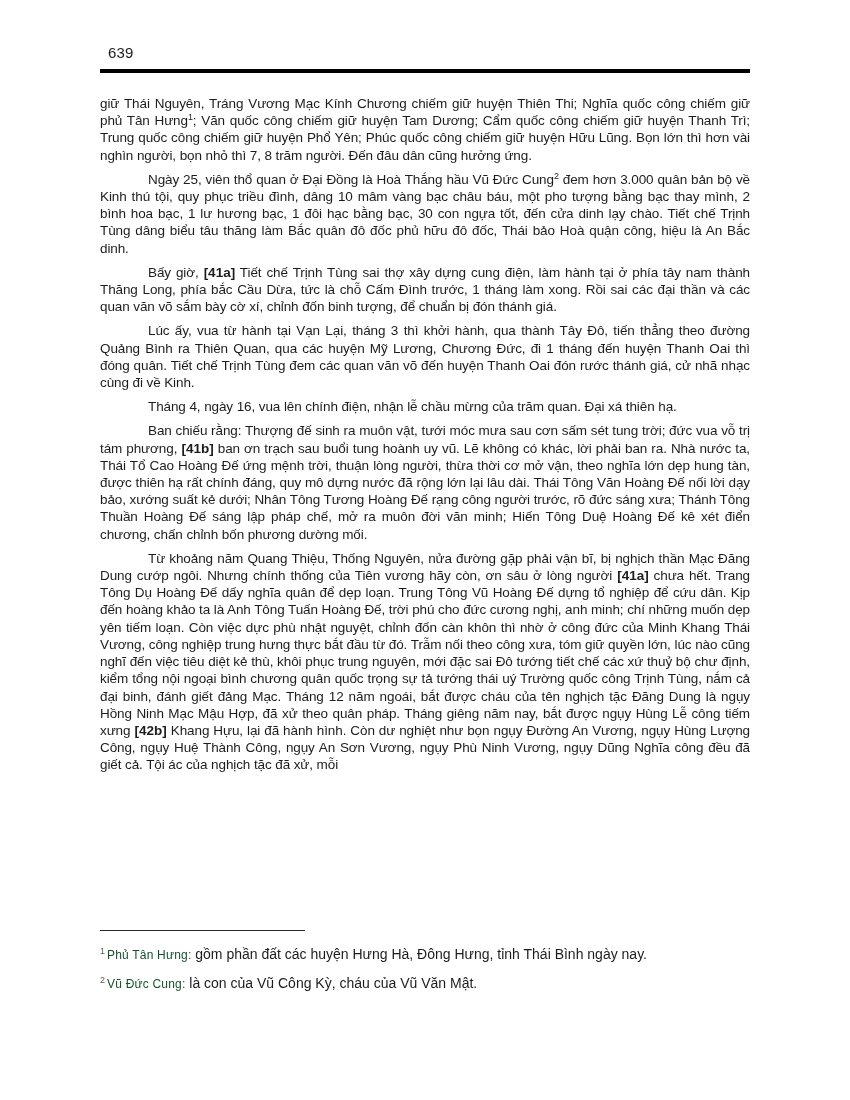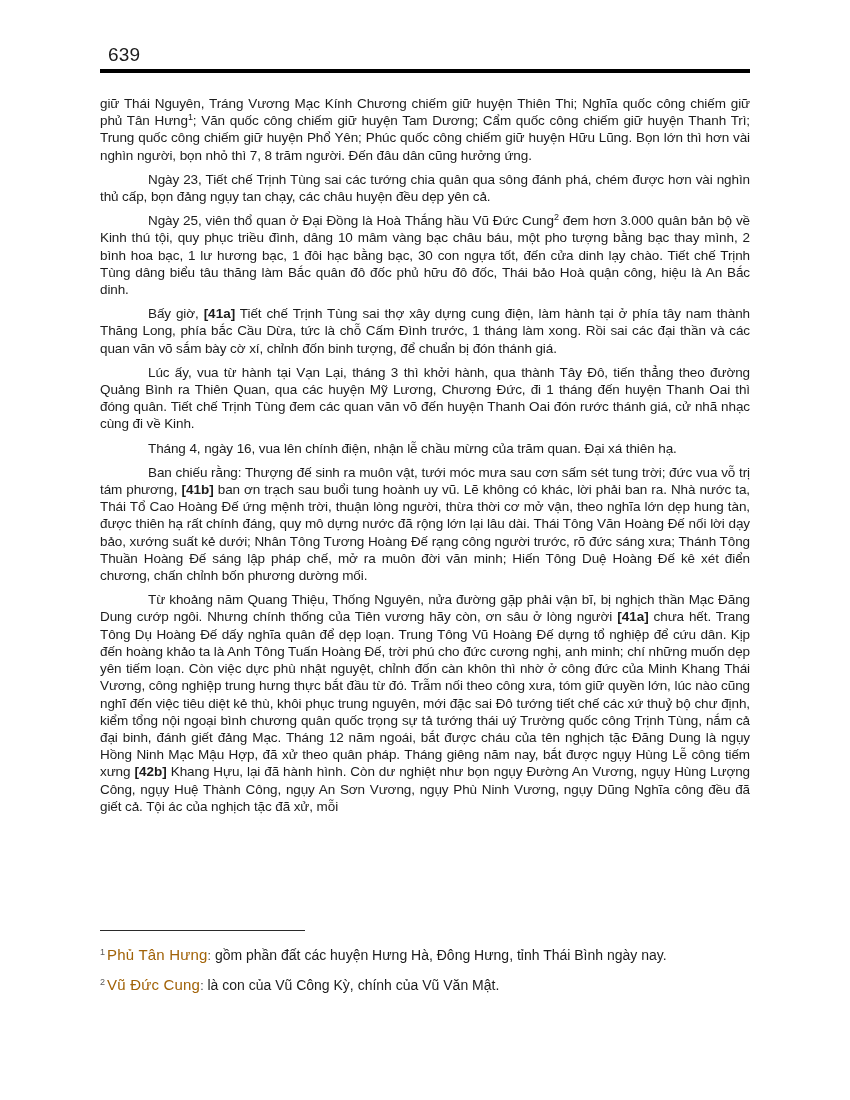--- a/index.html
+++ b/index.html
@@ -25,21 +25,21 @@
     top: 44px;
   }
   .header-row {
     position: relative;
     height: 20px;
   }
   .page-number {
     position: absolute;
     left: 8px;
     top: 0;
-    font-size: 19px;
+    font-size: 15px;
     letter-spacing: 0.2px;
   }
   .header-title {
     text-align: center;
     font-size: 15px;
     letter-spacing: 0.1px;
   }
   .header-rule {
     height: 4px;
     background: #000000;
@@ -84,22 +84,22 @@
     line-height: 17px;
   }
   .fn-marker {
     font-size: 9px;
     vertical-align: super;
     line-height: 0;
     color: #5a5a5a;
     margin-right: 2px;
   }
   .fn-term {
-    font-size: 15px;
-    color: #a16207;
+    font-size: 12px;
+    color: #14532d;
     letter-spacing: 0.2px;
   }
   .fn-colon {
     font-size: 12.3px;
     color: #3a3a3a;
   }
   .fn-def {
     font-size: 14px;
     color: #1c1c1c;
   }
@@ -110,29 +110,28 @@
 <header class="content page-header">
   <div class="header-row">
     <span class="page-number">639</span>
   </div>
   <div class="header-rule"></div>
 </header>
 
 <main class="content document-body">
 
 <p class="para"><span>giữ Thái Nguyên, Tráng Vương Mạc Kính Chương chiếm giữ huyện Thiên Thi; Nghĩa quốc công chiếm giữ phủ Tân Hưng</span><sup>1</sup><span>; Văn quốc công chiếm giữ huyện Tam Dương; Cẩm quốc công chiếm giữ huyện Thanh Trì; Trung quốc công chiếm giữ huyện Phổ Yên; Phúc quốc công chiếm giữ huyện Hữu Lũng. Bọn lớn thì hơn vài nghìn người, bọn nhỏ thì 7, 8 trăm người. Đến đâu dân cũng hưởng ứng.</span></p>
-    <p class="para indent"><span>Ngày 23, Tiết chế Trịnh Tùng sai các tướng chia quân qua sông đánh phá, chém được hơn vài nghìn thủ cấp, bọn đảng ngụy tan chạy, các châu huyện đều dẹp yên cả.</span></p>
     <p class="para indent"><span>Ngày 25, viên thổ quan ở Đại Đồng là Hoà Thắng hầu Vũ Đức Cung</span><sup>2</sup><span> đem hơn 3.000 quân bản bộ về Kinh thú tội, quy phục triều đình, dâng 10 mâm vàng bạc châu báu, một pho tượng bằng bạc thay mình, 2 bình hoa bạc, 1 lư hương bạc, 1 đôi hạc bằng bạc, 30 con ngựa tốt, đến cửa dinh lạy chào. Tiết chế Trịnh Tùng dâng biểu tâu thăng làm Bắc quân đô đốc phủ hữu đô đốc, Thái bảo Hoà quận công, hiệu là An Bắc dinh.</span></p>
     <p class="para indent"><span>Bấy giờ, </span><b>[41a]</b><span> Tiết chế Trịnh Tùng sai thợ xây dựng cung điện, làm hành tại ở phía tây nam thành Thăng Long, phía bắc Cầu Dừa, tức là chỗ Cấm Đình trước, 1 tháng làm xong. Rồi sai các đại thần và các quan văn võ sắm bày cờ xí, chỉnh đốn binh tượng, để chuẩn bị đón thánh giá.</span></p>
     <p class="para indent"><span>Lúc ấy, vua từ hành tại Vạn Lại, tháng 3 thì khởi hành, qua thành Tây Đô, tiến thẳng theo đường Quảng Bình ra Thiên Quan, qua các huyện Mỹ Lương, Chương Đức, đi 1 tháng đến huyện Thanh Oai thì đóng quân. Tiết chế Trịnh Tùng đem các quan văn võ đến huyện Thanh Oai đón rước thánh giá, cử nhã nhạc cùng đi về Kinh.</span></p>
     <p class="para indent"><span>Tháng 4, ngày 16, vua lên chính điện, nhận lễ chầu mừng của trăm quan. Đại xá thiên hạ.</span></p>
     <p class="para indent"><span>Ban chiếu rằng: Thượng đế sinh ra muôn vật, tưới móc mưa sau cơn sấm sét tung trời; đức vua vỗ trị tám phương, </span><b>[41b]</b><span> ban ơn trạch sau buổi tung hoành uy vũ. Lẽ không có khác, lời phải ban ra. Nhà nước ta, Thái Tổ Cao Hoàng Đế ứng mệnh trời, thuận lòng người, thừa thời cơ mở vận, theo nghĩa lớn dẹp hung tàn, được thiên hạ rất chính đáng, quy mô dựng nước đã rộng lớn lại lâu dài. Thái Tông Văn Hoàng Đế nối lời dạy bảo, xướng suất kẻ dưới; Nhân Tông Tương Hoàng Đế rạng công người trước, rõ đức sáng xưa; Thánh Tông Thuần Hoàng Đế sáng lập pháp chế, mở ra muôn đời văn minh; Hiến Tông Duệ Hoàng Đế kê xét điển chương, chấn chỉnh bốn phương dường mối.</span></p>
     <p class="para indent"><span>Từ khoảng năm Quang Thiệu, Thống Nguyên, nửa đường gặp phải vận bĩ, bị nghịch thần Mạc Đăng Dung cướp ngôi. Nhưng chính thống của Tiên vương hãy còn, ơn sâu ở lòng người </span><b>[41a]</b><span> chưa hết. Trang Tông Dụ Hoàng Đế dấy nghĩa quân để dẹp loạn. Trung Tông Vũ Hoàng Đế dựng tổ nghiệp để cứu dân. Kịp đến hoàng khảo ta là Anh Tông Tuấn Hoàng Đế, trời phú cho đức cương nghị, anh minh; chí những muốn dẹp yên tiếm loạn. Còn việc dực phù nhật nguyệt, chỉnh đốn càn khôn thì nhờ ở công đức của Minh Khang Thái Vương, công nghiệp trung hưng thực bắt đầu từ đó. Trẫm nối theo công xưa, tóm giữ quyền lớn, lúc nào cũng nghĩ đến việc tiêu diệt kẻ thù, khôi phục trung nguyên, mới đặc sai Đô tướng tiết chế các xứ thuỷ bộ chư định, kiểm tổng nội ngoại bình chương quân quốc trọng sự tả tướng thái uý Trường quốc công Trịnh Tùng, nắm cả đại binh, đánh giết đảng Mạc. Tháng 12 năm ngoái, bắt được cháu của tên nghịch tặc Đăng Dung là ngụy Hồng Ninh Mạc Mậu Hợp, đã xử theo quân pháp. Tháng giêng năm nay, bắt được ngụy Hùng Lễ công tiếm xưng </span><b>[42b]</b><span> Khang Hựu, lại đã hành hình. Còn dư nghiệt như bọn ngụy Đường An Vương, ngụy Hùng Lượng Công, ngụy Huệ Thành Công, ngụy An Sơn Vương, ngụy Phù Ninh Vương, ngụy Dũng Nghĩa công đều đã giết cả. Tội ác của nghịch tặc đã xử, mỗi</span></p>
   </main>
 
 <footer class="content footnote-area">
   <div class="footnote-rule"></div>
   <div>
 
   <div class="footnote"><span class="fn-marker">1</span><span class="fn-term">Phủ Tân Hưng</span><span class="fn-colon">:</span><span class="fn-def"> gồm phần đất các huyện Hưng Hà, Đông Hưng, tỉnh Thái Bình ngày nay.</span></div>
-      <div class="footnote"><span class="fn-marker">2</span><span class="fn-term">Vũ Đức Cung</span><span class="fn-colon">:</span><span class="fn-def"> là con của Vũ Công Kỳ, chính của Vũ Văn Mật.</span></div>
+      <div class="footnote"><span class="fn-marker">2</span><span class="fn-term">Vũ Đức Cung</span><span class="fn-colon">:</span><span class="fn-def"> là con của Vũ Công Kỳ, cháu của Vũ Văn Mật.</span></div>
     </div>
 </footer>
 
 </body></html>

